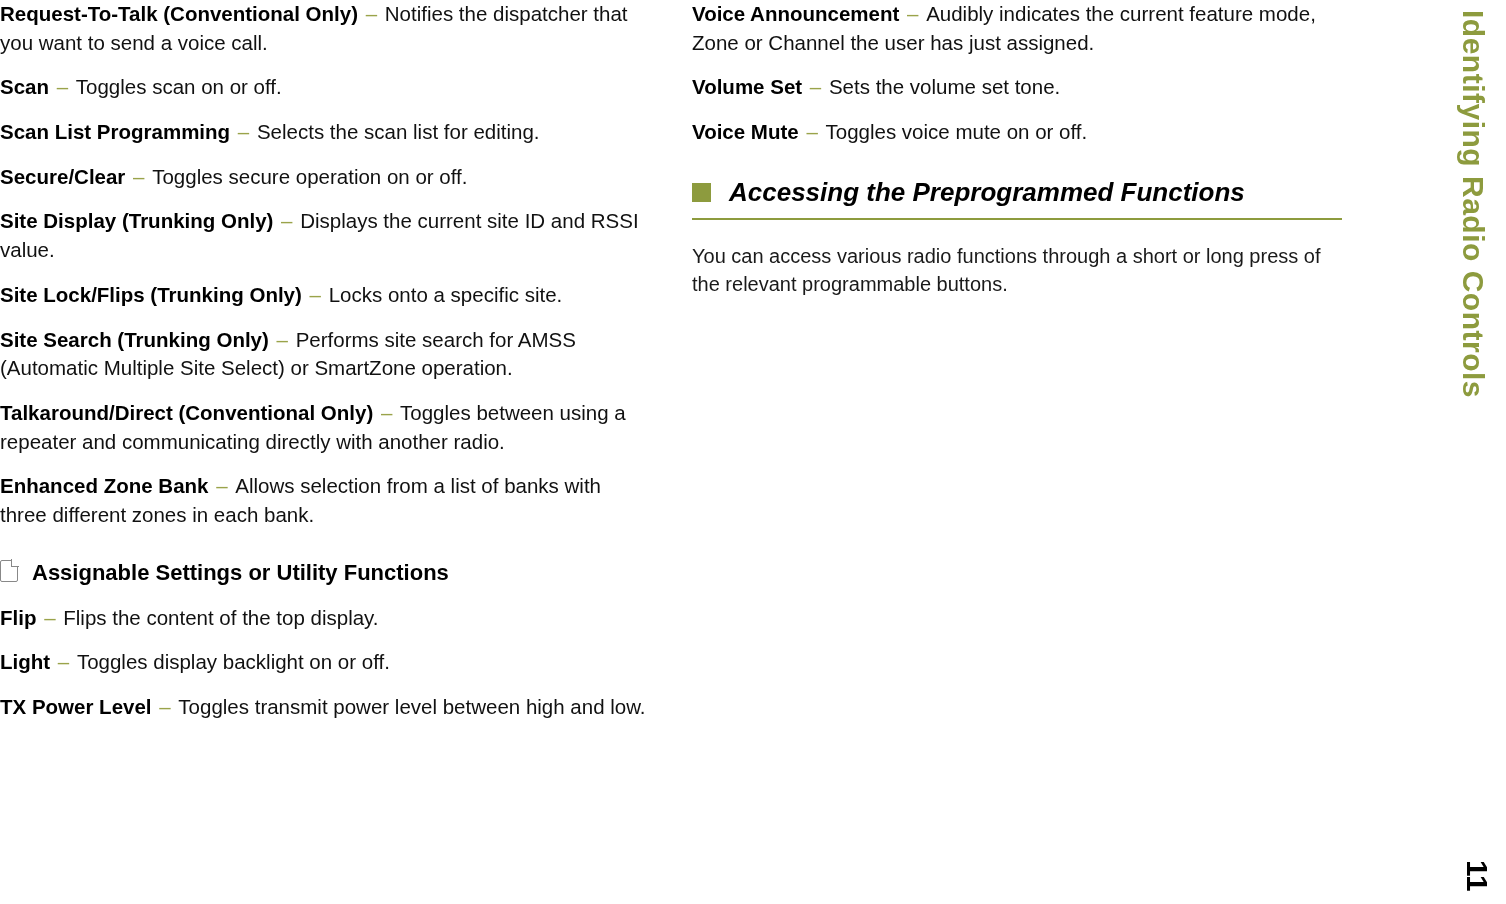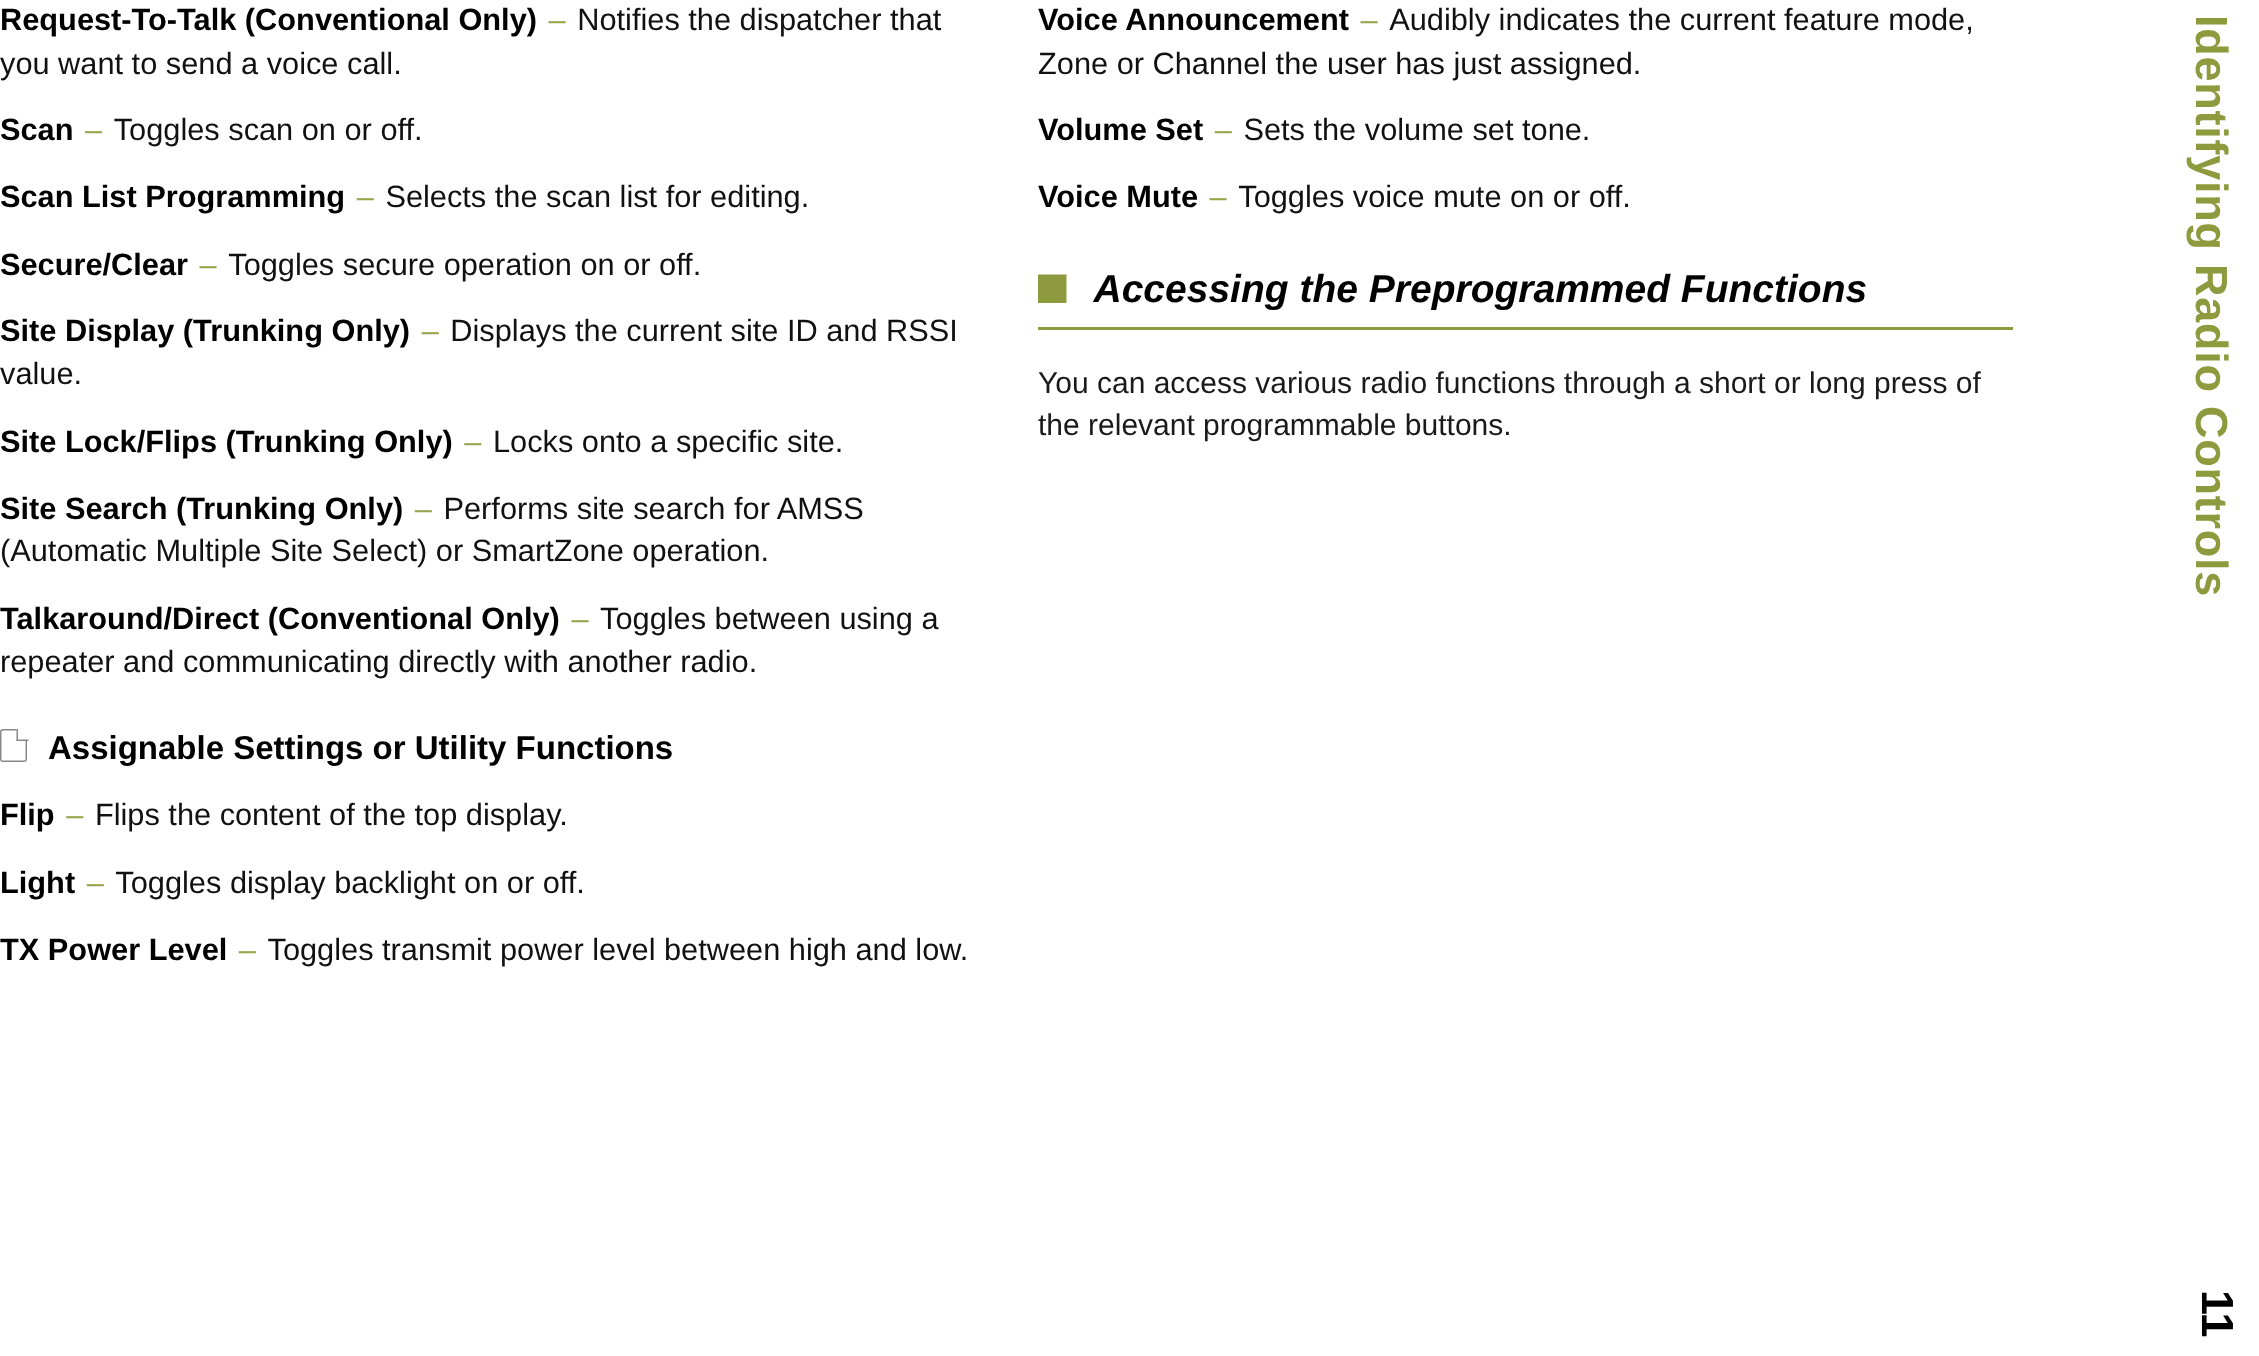--- a/index.html
+++ b/index.html
@@ -160,20 +160,25 @@
     <p class="entry">
       <span class="term">Site Search (Trunking Only)</span>
       <span class="dash"> – </span>
       <span class="desc">Performs site search for AMSS (Automatic Multiple Site Select) or SmartZone operation.</span>
     </p>
     <p class="entry">
       <span class="term">Talkaround/Direct (Conventional Only)</span>
       <span class="dash"> – </span>
       <span class="desc">Toggles between using a repeater and communicating directly with another radio.</span>
     </p>
+    <p class="entry">
+      <span class="term">Enhanced Zone Bank</span>
+      <span class="dash"> – </span>
+      <span class="desc">Allows selection from a list of banks with three different zones in each bank.</span>
+    </p>
 
     <div class="subheading">
       <span class="doc-icon"></span>
       <span class="subheading-title">Assignable Settings or Utility Functions</span>
     </div>
 
     <p class="entry">
       <span class="term">Flip</span>
       <span class="dash"> – </span>
       <span class="desc">Flips the content of the top display.</span>

